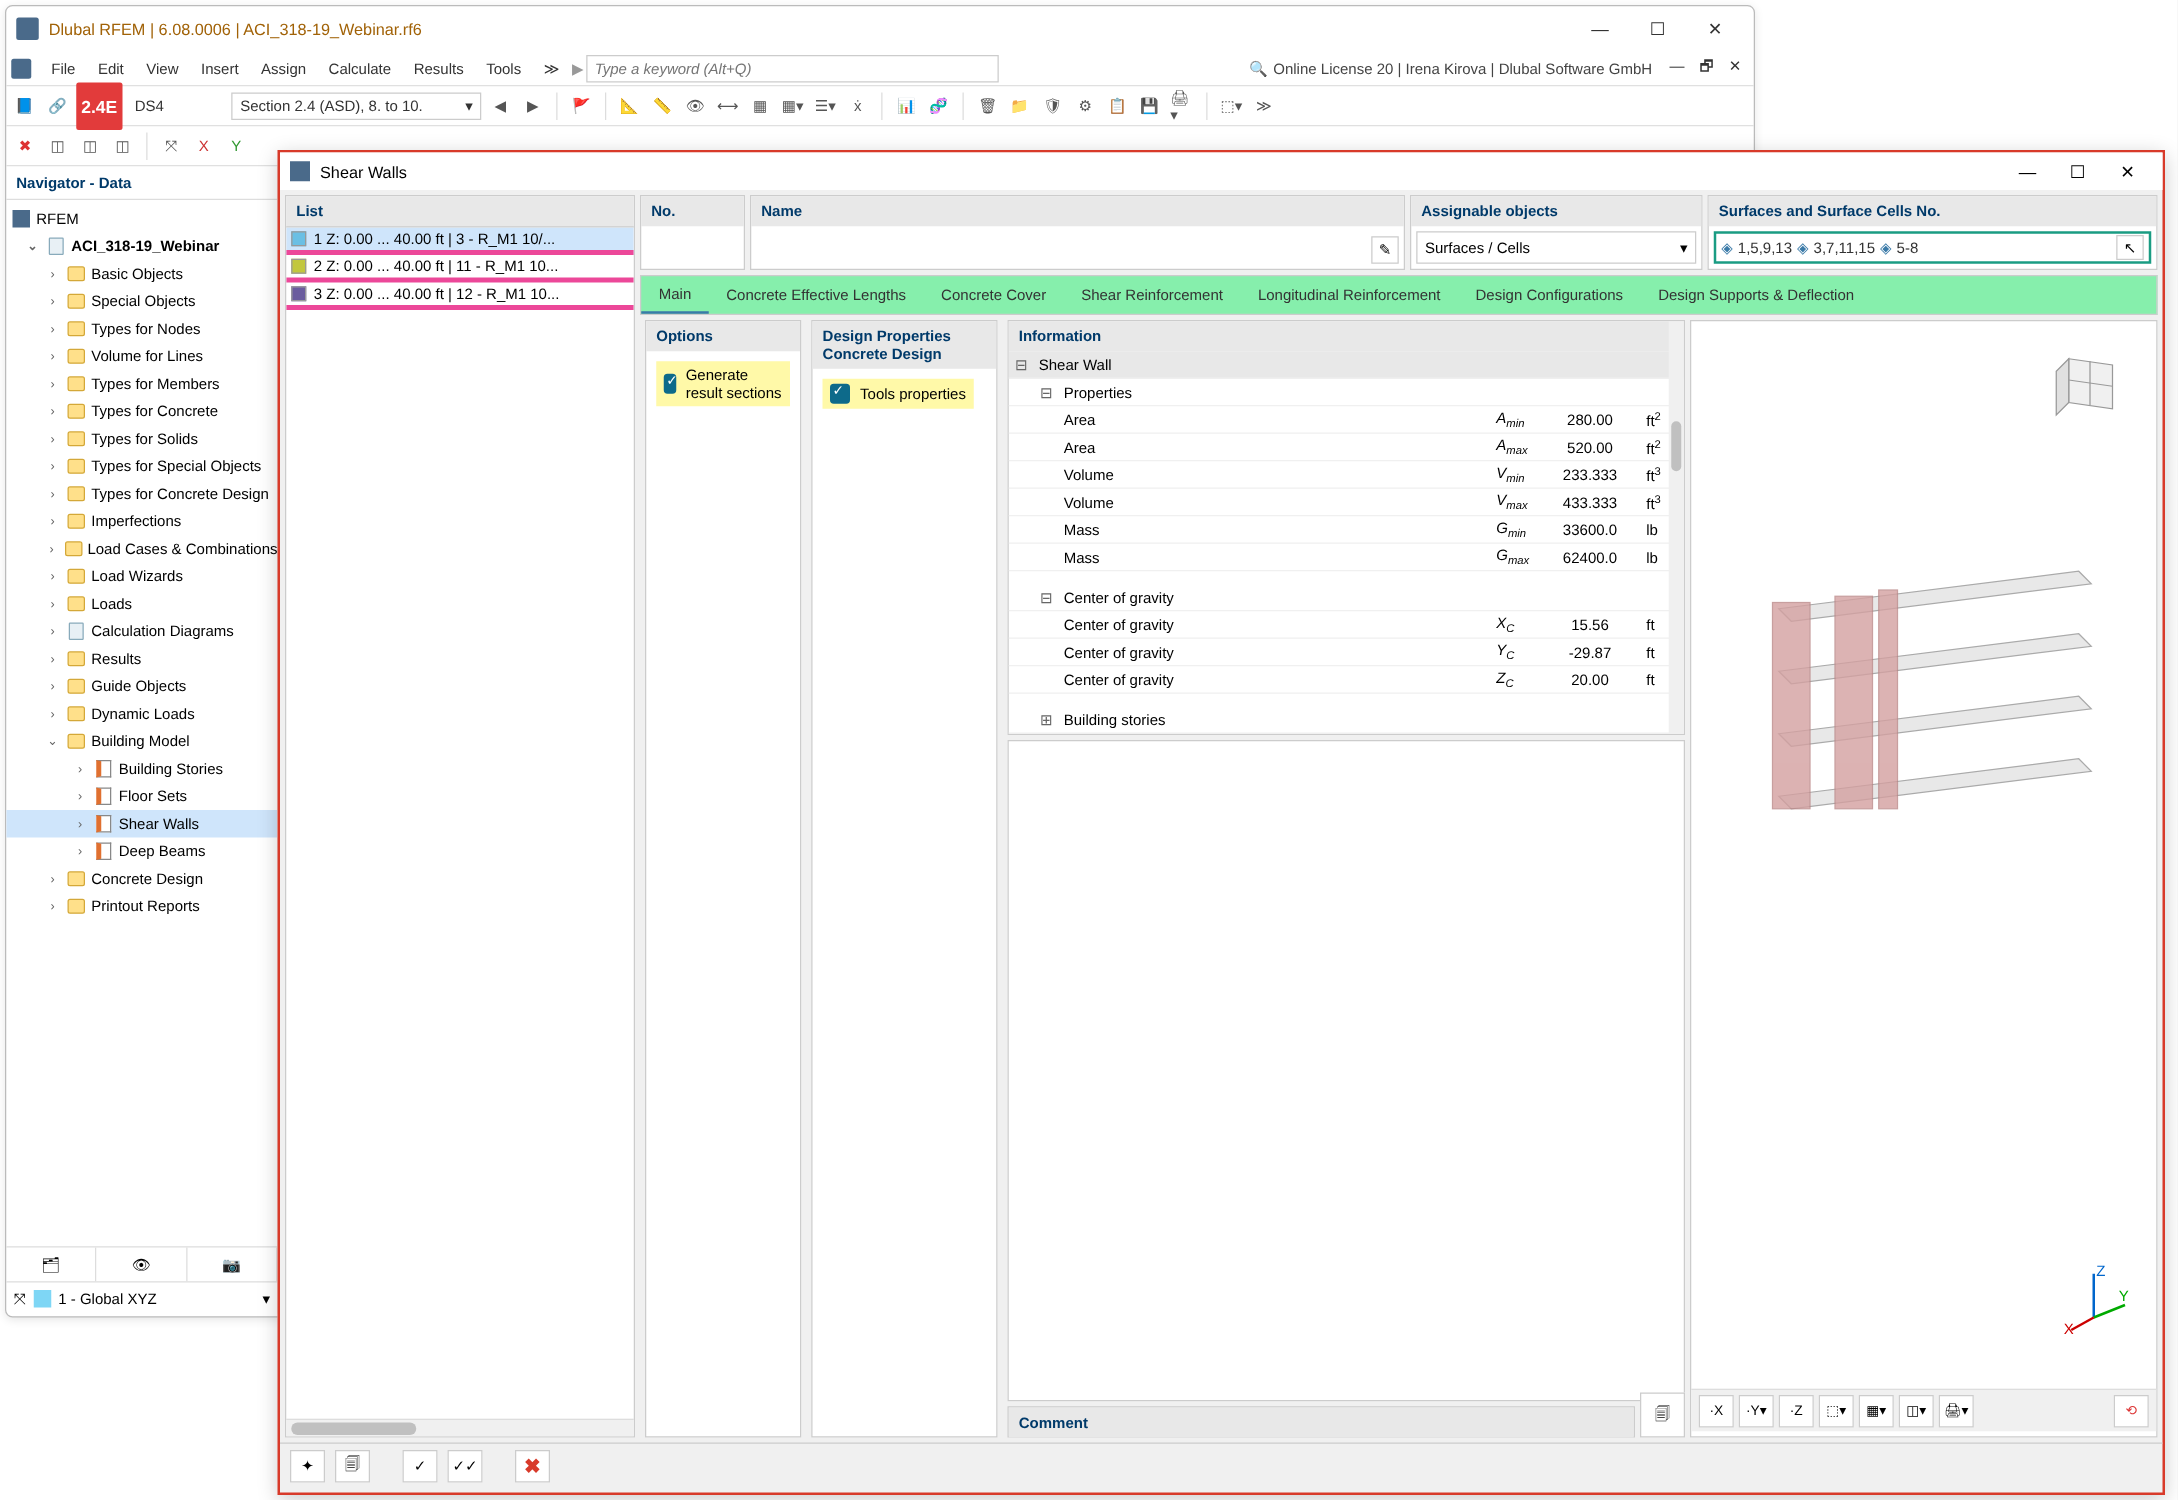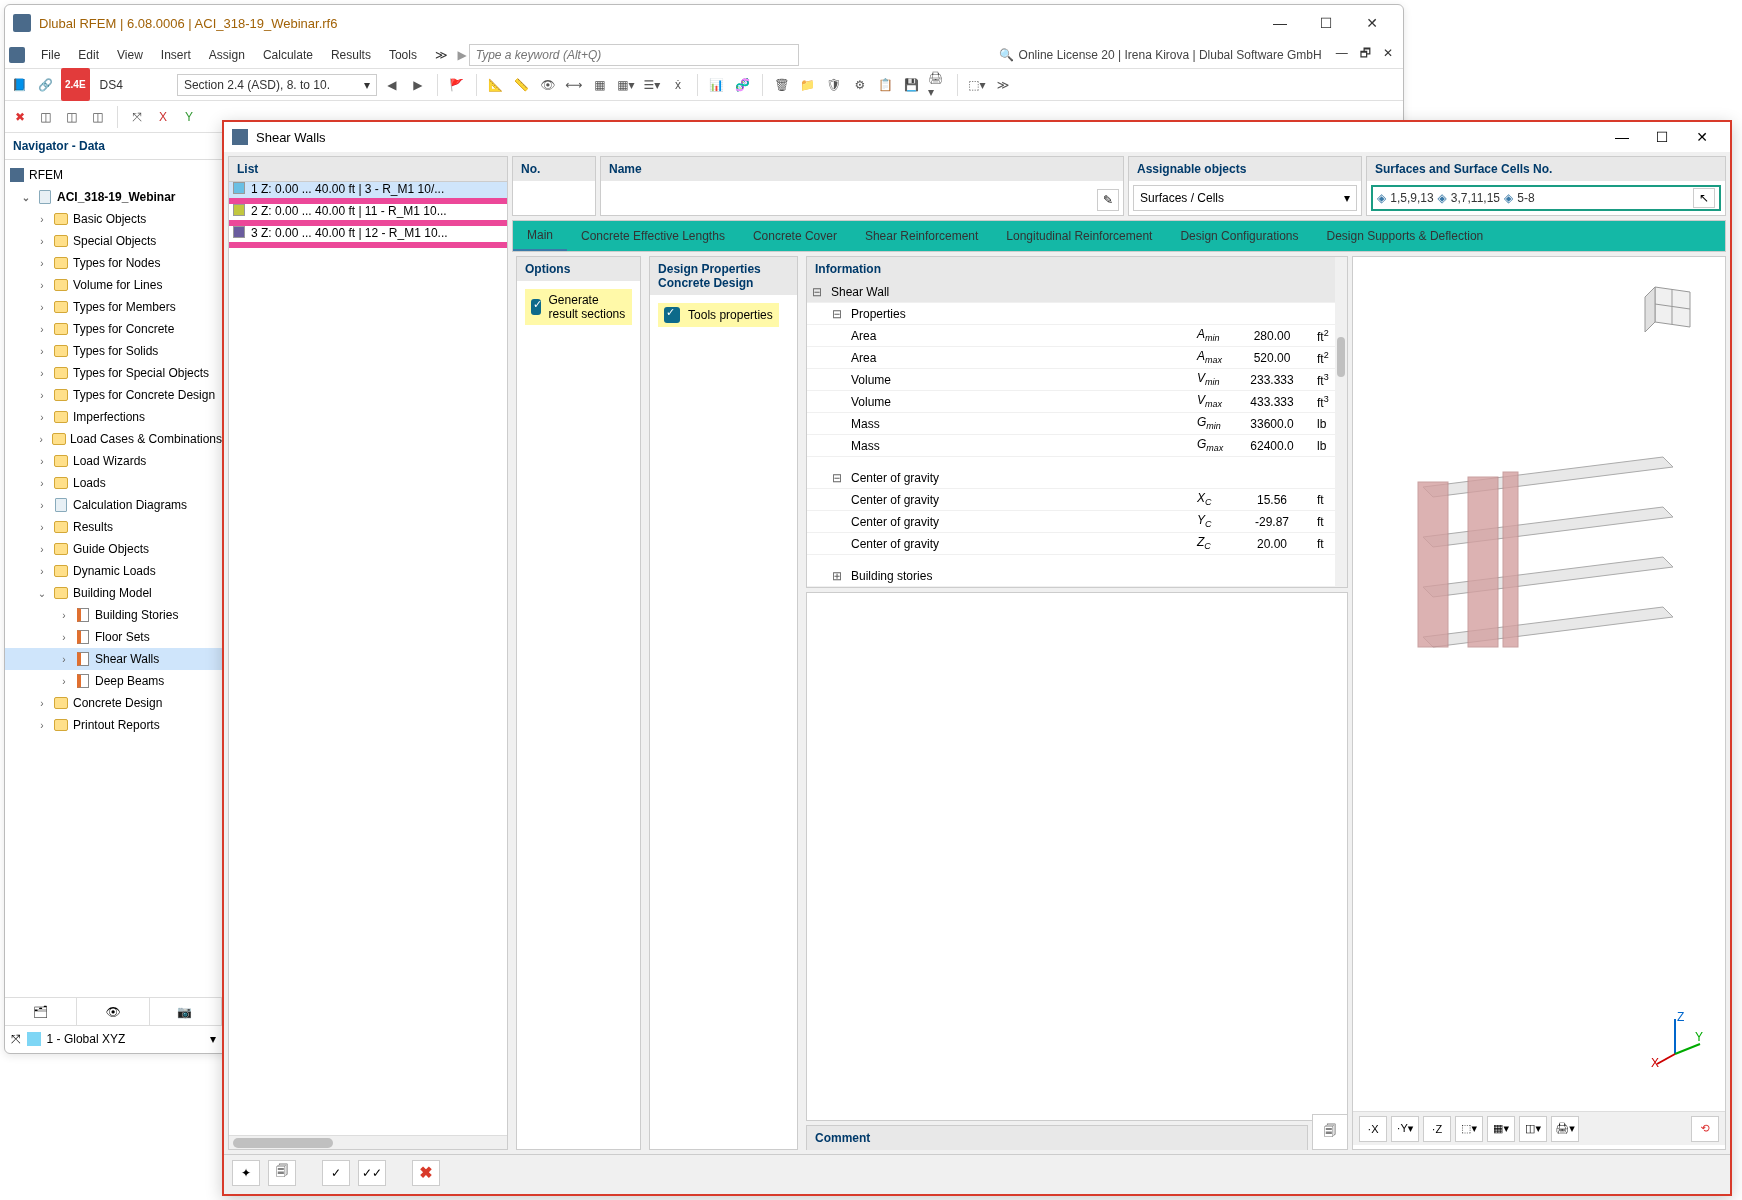--- a/index.html
+++ b/index.html
@@ -14,21 +14,21 @@
 .win-controls span { width:46px; height:32px; display:flex; align-items:center; justify-content:center; color:#333; font-size:14px; cursor:default;}
 .menubar { height: 28px; display:flex; align-items:center; padding: 0 4px; border-bottom:1px solid #e0e0e0; gap:2px;}
 .menubar .app-icon-sm { width:16px; height:16px; background:#4a6a8a; margin-right:6px; border-radius:2px;}
 .menubar .menu-item { padding: 4px 8px; color:#333; }
 .menubar .kw-input { border:1px solid #ccc; height:22px; flex:0 0 330px; padding:0 6px; color:#999; font-style:italic;}
 .menubar .license { color:#444; font-size:12px; padding:0 6px; display:flex; align-items:center; gap:4px;}
 .menubar .doc-controls span { padding:0 6px; color:#333;}
 
 .toolbar-row { height:32px; border-bottom:1px solid #e0e0e0; display:flex; align-items:center; padding:0 4px; gap:4px;}
 .tb-icon { width:22px; height:22px; display:flex; align-items:center; justify-content:center; color:#555; border:1px solid transparent; border-radius:2px;}
-.tb-badge { background:#e23b3b; color:#fff; font-size:10px; font-weight:bold; padding:11px 4px; border-radius:2px;}
+.tb-badge { background:#e23b3b; color:#fff; font-size:14px; font-weight:bold; padding:11px 4px; border-radius:2px;}
 .tb-text { padding:0 6px; color:#333;}
 .tb-combo { border:1px solid #ccc; height:22px; padding:0 6px; display:flex; align-items:center; gap:6px; color:#333; min-width:200px;}
 .tb-sep { width:1px; height:22px; background:#ddd; margin:0 4px;}
 
 .main-body { display:flex; height: calc(100% - 130px);}
 .left-panel { width:218px; border-right:1px solid #ddd; display:flex; flex-direction:column;}
 .nav-header { padding:6px 8px; font-weight:bold; color:#003a6a; border-bottom:1px solid #ddd;}
 .nav-tree { flex:1; overflow:hidden; padding:4px 0;}
 .tree-row { display:flex; align-items:center; height:22px; padding-left:4px; gap:4px; white-space:nowrap; overflow:hidden;}
 .tree-row.bold { font-weight:bold;}
@@ -52,21 +52,21 @@
 .dlg-titlebar { height:30px; background:#fff; display:flex; align-items:center; padding:0 8px;}
 .dlg-titlebar .dlg-icon { width:16px; height:16px; background:#4a6a8a; margin-right:8px;}
 .dlg-titlebar .dlg-title { flex:1; font-size:13px;}
 .dlg-titlebar .dlg-ctrl { width:40px; text-align:center; font-size:14px;}
 
 .dlg-body { display:flex; height: calc(100% - 70px); padding:4px; gap:4px;}
 .dlg-left { width:280px; display:flex; flex-direction:column; gap:4px;}
 .dlg-list-panel { background:#fff; border:1px solid #ccc; flex:1; display:flex; flex-direction:column;}
 .dlg-list-header { background:#e8e8e8; padding:5px 8px; font-weight:bold; color:#003a6a; border-bottom:1px solid #ccc;}
 .dlg-list-rows { flex:1; overflow:hidden;}
-.list-row { display:flex; align-items:flex-start; height:22px; border-bottom:6px solid #ec4899; padding:0 4px; gap:6px; white-space:nowrap; overflow:hidden;}
+.list-row { display:flex; align-items:center; height:22px; border-bottom:4px solid #ec4899; padding:0 4px; gap:6px; white-space:nowrap; overflow:hidden;}
 .list-row.sel { background:#cfe5fb;}
 .color-sq { width:12px; height:12px; border:1px solid #999;}
 .c1 { background:#6abfe4;} .c2 { background:#c2c73e;} .c3 { background:#6a5c9e;}
 .scroll-x { height:14px; background:#f0f0f0; border-top:1px solid #ddd; position:relative;}
 .scroll-x .thumb { position:absolute; left:4px; top:2px; width:100px; height:10px; background:#c0c0c0; border-radius:5px;}
 
 .dlg-center { flex:1; display:flex; flex-direction:column; gap:4px; min-width:0;}
 .top-fields { display:flex; gap:4px;}
 .field-box { background:#fff; border:1px solid #ccc; padding:0; display:flex; flex-direction:column;}
 .field-label { background:#e8e8e8; padding:5px 8px; font-weight:bold; color:#003a6a;}
@@ -74,21 +74,21 @@
 .fb-no { width:84px;}
 .fb-name { flex:1; position:relative;}
 .fb-name .edit-icon { position:absolute; right:4px; bottom:4px; width:22px; height:22px; border:1px solid #ccc; display:flex; align-items:center; justify-content:center;}
 .fb-assignable { width:234px;}
 .fb-assignable .combo { height:26px; border:1px solid #ccc; margin:4px; display:flex; align-items:center; padding:0 6px; justify-content:space-between;}
 .fb-surfaces { width:360px;}
 .fb-surfaces .surf-row { height:26px; border:2px solid #1a9c83; margin:4px; display:flex; align-items:center; padding:0 4px; gap:4px; font-size:11px;}
 .surf-tag { color:#333;}
 .surf-ico { color:#3a7aa8;}
 
-.tabs-row { background:#14b8a6; border:1px solid #ccc; display:flex; height:32px; align-items:center;}
+.tabs-row { background:#86efac; border:1px solid #ccc; display:flex; height:32px; align-items:center;}
 .tab { padding:0 14px; height:100%; display:flex; align-items:center; color:#333;}
 .tab.active { border-bottom:2px solid #3a7aa8; font-weight:500;}
 
 .content-row { display:flex; flex:1; gap:4px; min-height:0;}
 .col-left { width:290px; display:flex; flex-direction:row; gap:4px;}
 .col-mid { flex:1; display:flex; flex-direction:column; gap:4px; min-width:0;}
 .col-right { width:374px; background:#fff; border:1px solid #ccc; position:relative;}
 
 .panel { background:#fff; border:1px solid #ccc;}
 .panel-h { background:#e8e8e8; padding:5px 8px; font-weight:bold; color:#003a6a;}

